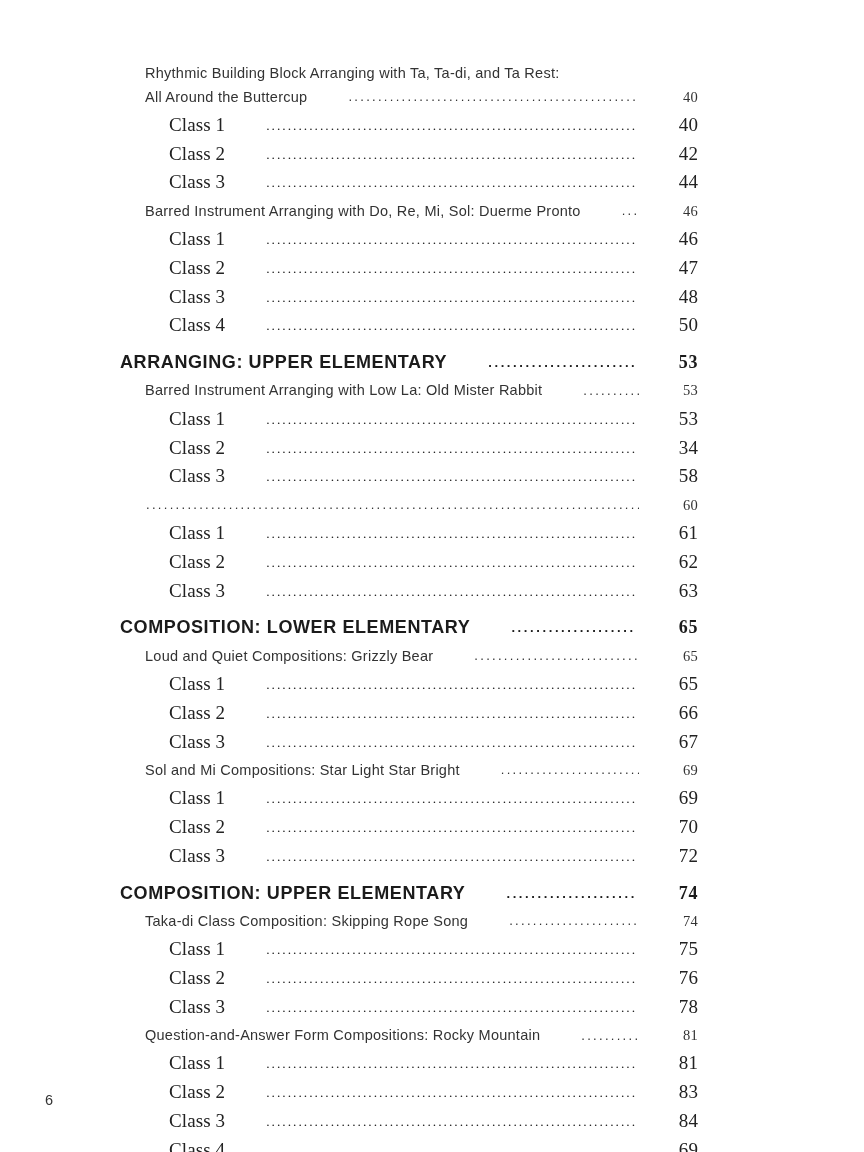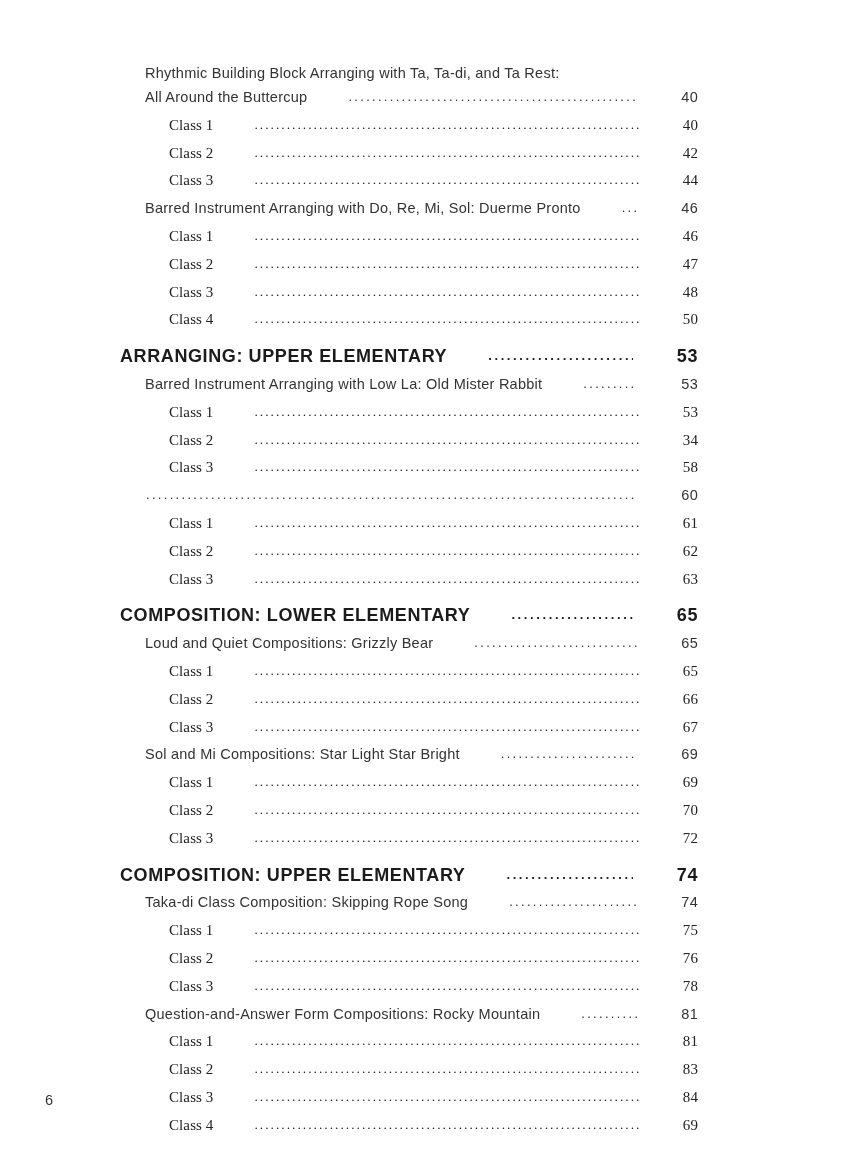--- a/index.html
+++ b/index.html
@@ -15,42 +15,42 @@
   .toc-list {
     position: absolute;
     left: 120px; top: 60px;
     width: 578px;
   }
 
   .toc-entry { width: 100%; }
 
   .entry-row {
     display: flex;
-    align-items: flex-end;
+    align-items: center;
     line-height: 26.8px;
     white-space: nowrap;
     gap: 40px;
   }
   .wrap-line { line-height: 20px; padding-top: 3px; white-space: nowrap; }
 
   .entry-label { flex: 0 0 auto; }
 
   .leader {
     flex: 1 1 auto;
     overflow: hidden;
     white-space: nowrap;
     min-width: 10px;
     margin: 0 2px 0 1px;
   }
   .leader::after {
     content: "...................................................................................................................................................................................";
     letter-spacing: 2.3px;
     font-size: 13px;
   }
-  .entry-page { flex: 0 0 auto; padding-left: 2px; }
+  .entry-page { flex: 0 0 auto; padding-left: 2px; font-family: Liberation Serif, serif; }
 
   
   .level-heading {
     font-family: "Liberation Sans", sans-serif;
     font-weight: bold;
     font-size: 18px;
     letter-spacing: 0.6px;
     color: #1b1b1b;
     margin-top: 8px;
   }
@@ -62,21 +62,21 @@
     font-family: "Liberation Sans", sans-serif;
     font-size: 14.5px;
     letter-spacing: 0.25px;
     color: #333333;
   }
 
   
   .level-class {
     padding-left: 49px;
     font-family: "Liberation Serif", serif;
-    font-size: 15px;
+    font-size: 19px;
     letter-spacing: 0.1px;
     color: #222222;
   }
   .level-class .leader::after { letter-spacing: 2.0px; font-size: 13.5px; }
 
   .folio {
     position: absolute;
     left: 45px; top: 1092px;
     font-family: "Liberation Sans", sans-serif;
     font-size: 14.5px;

